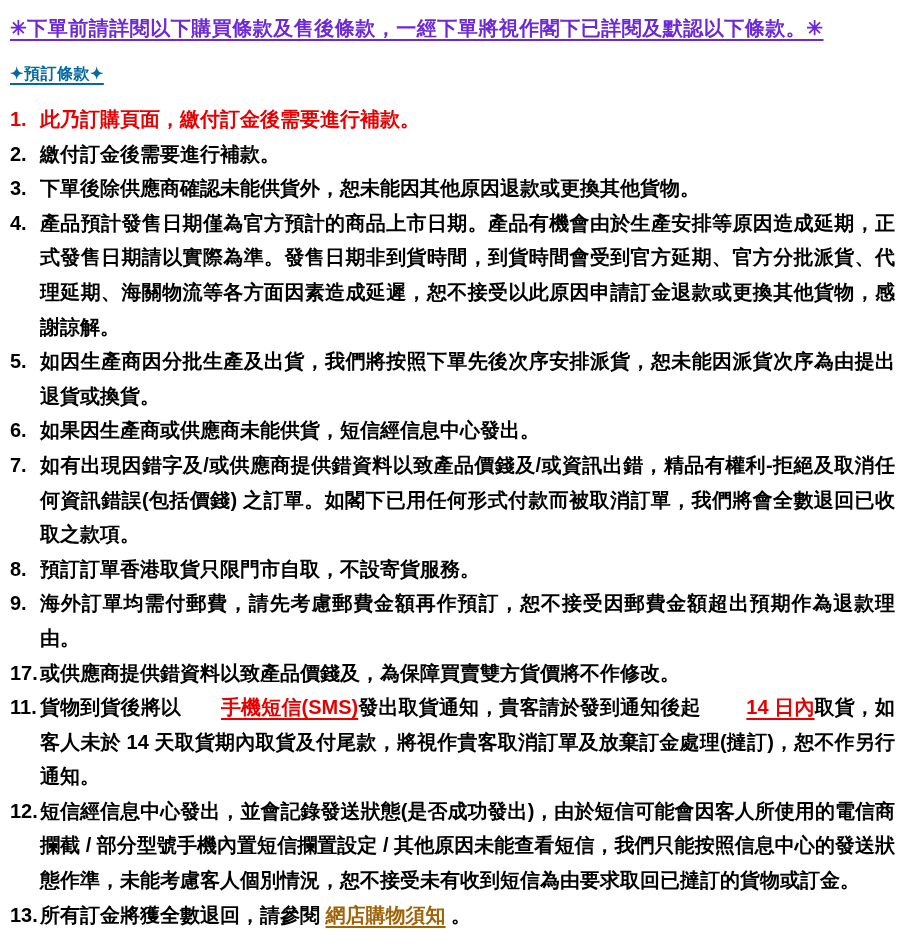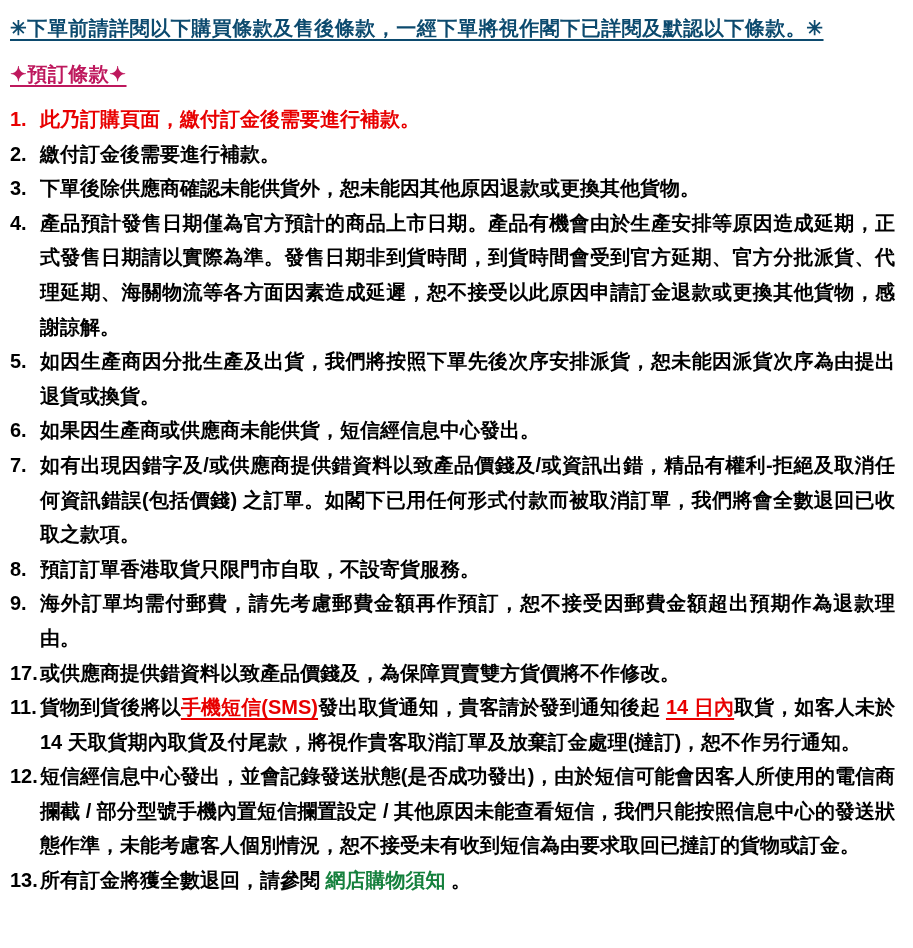--- a/index.html
+++ b/index.html
@@ -12,32 +12,32 @@
     font-weight: bold;
     color: #000000;
     font-size: 20px;
   }
   .page {
     width: 913px;
     min-height: 948px;
     padding: 12px 18px 14px 10px;
   }
   .notice-header {
-    color: #0c4a6e;
+    color: #6d28d9;
     font-size: 20px;
     line-height: 32px;
     letter-spacing: 0.5px;
     text-decoration: underline;
     text-decoration-thickness: 2px;
     text-underline-offset: 4px;
     margin-bottom: 14px;
   }
   .section-title {
-    color: #be185d;
-    font-size: 20px;
+    color: #0369a1;
+    font-size: 16px;
     line-height: 32px;
     letter-spacing: 0.5px;
     text-decoration: underline;
     text-decoration-thickness: 2px;
     text-underline-offset: 4px;
     margin-bottom: 12px;
   }
   ol.terms {
     list-style: none;
   }
@@ -53,23 +53,25 @@
   ol.terms .txt {
     flex: 1;
     text-align: justify;
   }
   li.red, li.red .num, li.red .txt { color: #e80000; }
   .hl-red {
     color: #e80000;
     text-decoration: underline;
     text-decoration-thickness: 2px;
     text-underline-offset: 4px;
+    margin-left: 40px;
   }
   a.guide-link {
-    color: #15803d;
+    color: #a16207;
+    text-decoration: underline;
     text-decoration-thickness: 2px;
     text-underline-offset: 4px;
     cursor: pointer;
   }
 </style>
 </head>
 <body>
 
 <div class="page">
 

